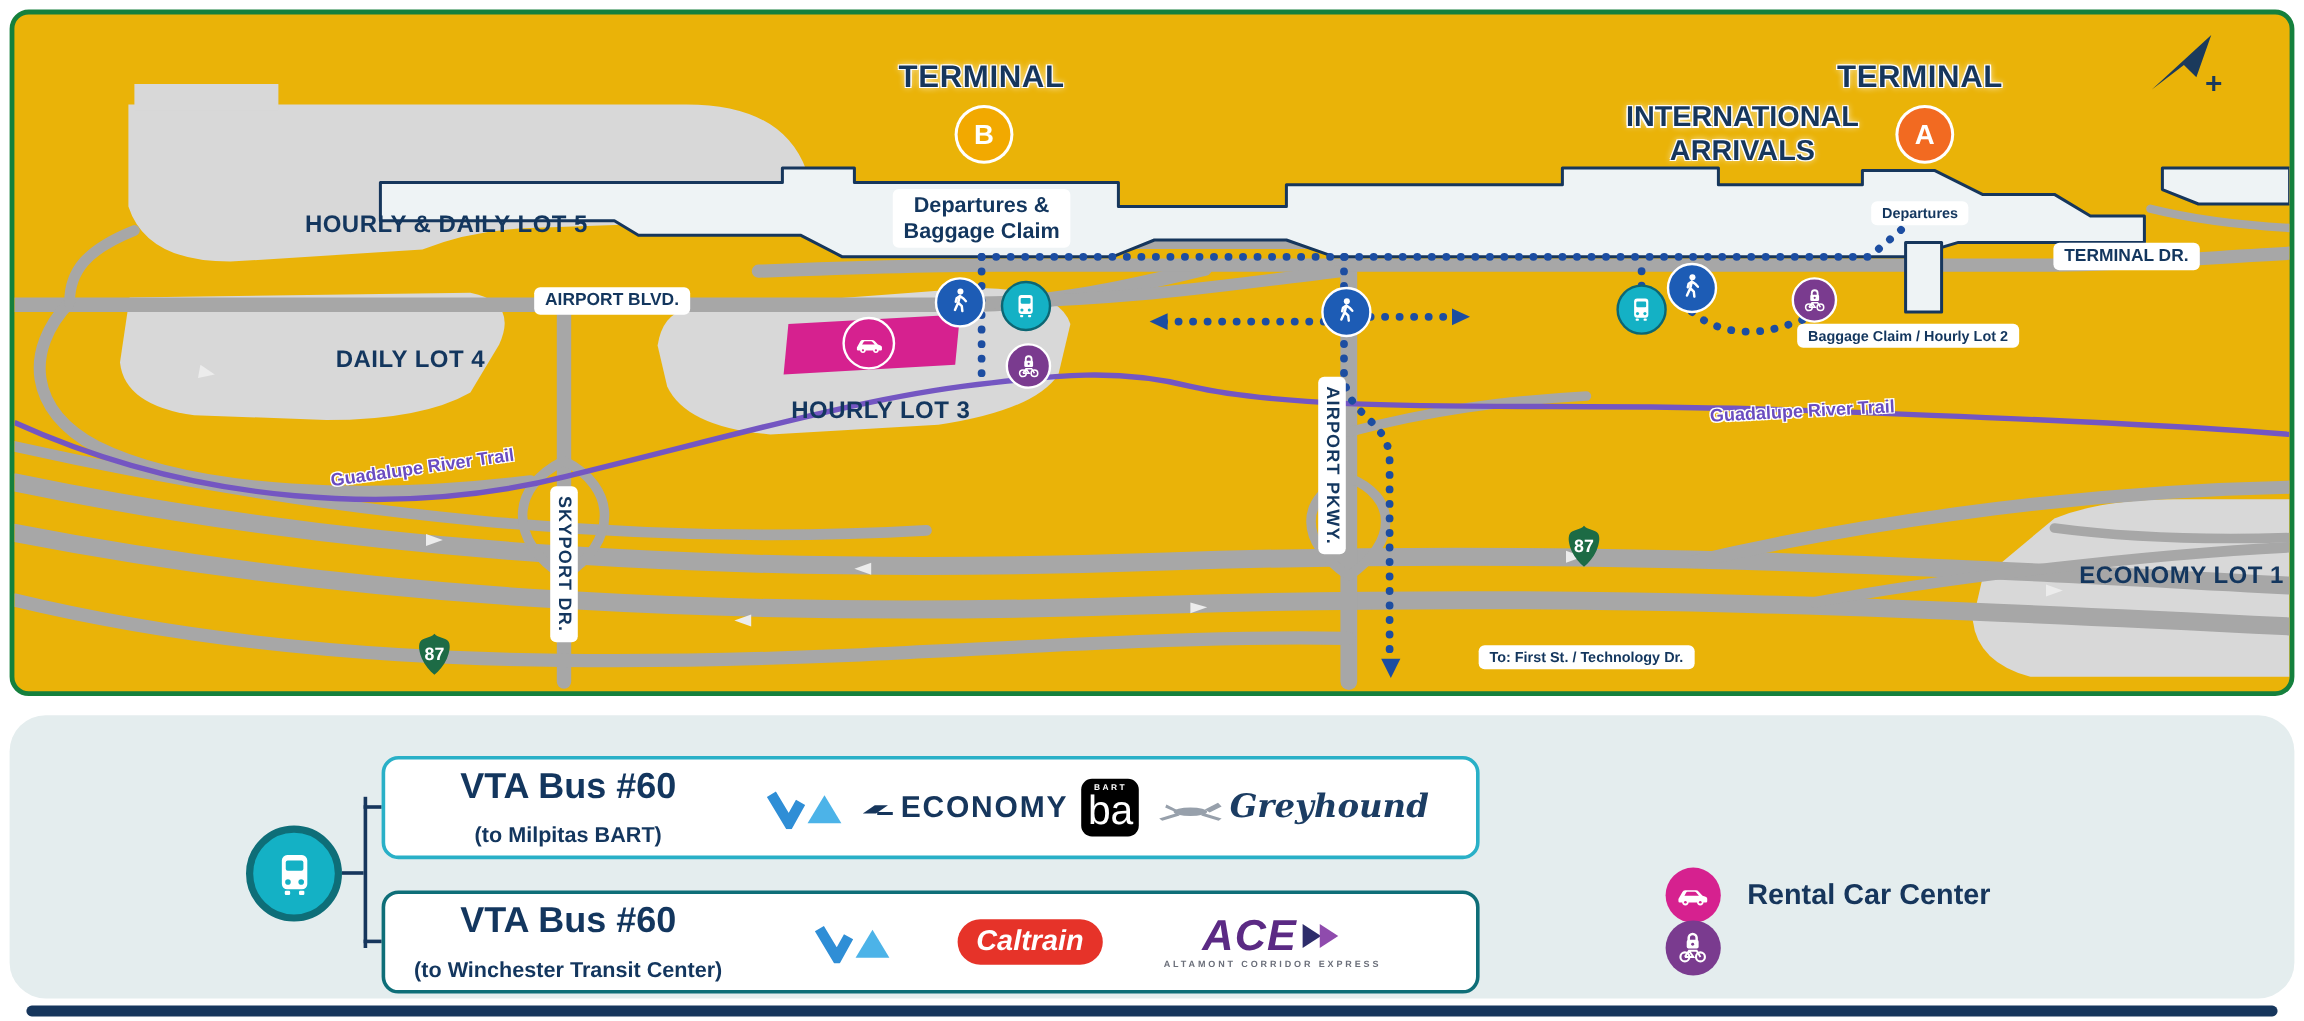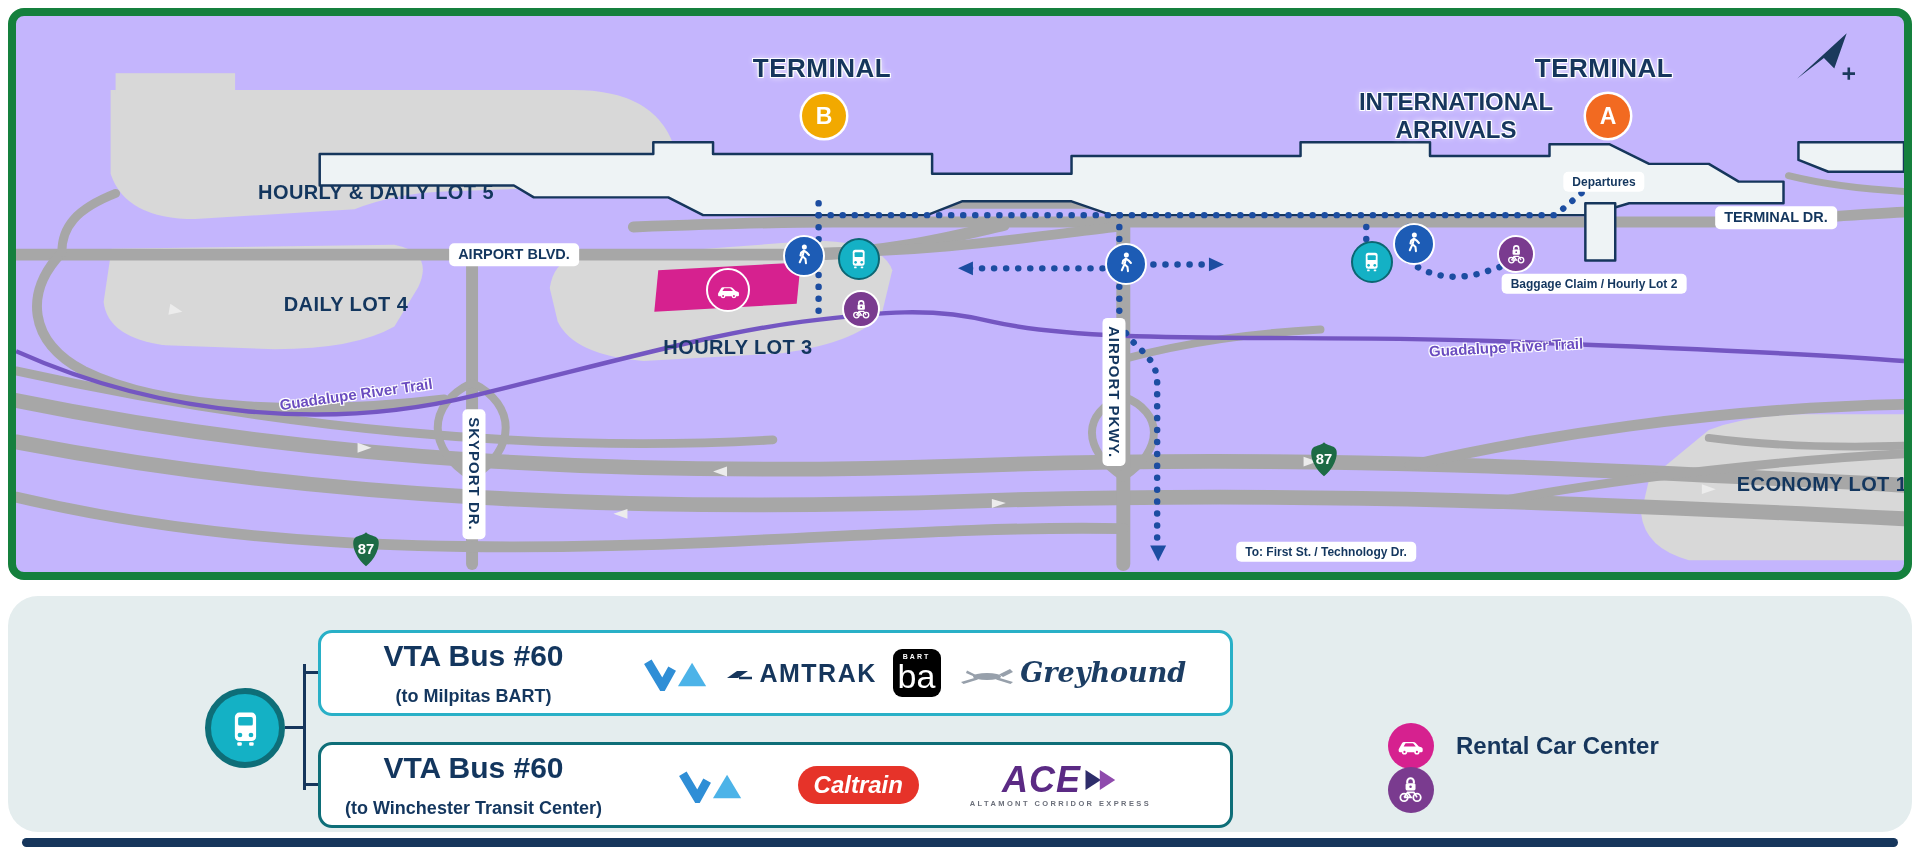--- a/index.html
+++ b/index.html
@@ -1,19 +1,19 @@
 <!DOCTYPE html>
 <html><head>
 <meta charset="utf-8">
 <style>
   html,body{margin:0;padding:0;width:1920px;height:851px;background:#ffffff;
     font-family:"Liberation Sans",sans-serif;overflow:hidden;position:relative}
   
   .map{position:absolute;left:8px;top:8px;width:1904px;height:572px;box-sizing:border-box;
-    background:#c4b5fd;border:8px solid #15803d;border-radius:16px;overflow:hidden}
+    background:#eab308;border:4px solid #15803d;border-radius:16px;overflow:hidden}
   .map svg.canvas{position:absolute;left:0;top:0;width:100%;height:100%}
   .ov{position:absolute;transform:translate(-50%,-50%);white-space:nowrap}
   .pre{white-space:pre-line;text-align:center}
   .term-label{font-size:26px;font-weight:800;color:#16365c;letter-spacing:.5px;
     text-shadow:-1px -1px 0 #fff,1px -1px 0 #fff,-1px 1px 0 #fff,1px 1px 0 #fff,0 0 6px #fff}
   .intl{font-size:24px;font-weight:800;color:#16365c;line-height:1.15;
     text-shadow:-1px -1px 0 #fff,1px -1px 0 #fff,-1px 1px 0 #fff,1px 1px 0 #fff,0 0 6px #fff}
   .lotlabel{font-size:20px;font-weight:700;color:#13365e;letter-spacing:.4px}
   .pill{background:#fff;color:#13365e;font-weight:700;border-radius:5px;padding:3px 9px;line-height:1.2}
   .pill.sm{font-size:14.5px}.pill.md{font-size:12px}.pill.lg{font-size:18px}
@@ -192,20 +192,22 @@
     </div>
 
   <div class="ov term-label" style="left:1588px;top:52px">TERMINAL</div>
   <div class="ov marker a" style="left:1592px;top:100px">
       <span>A</span>
     </div>
 
   <div class="ov intl pre" style="left:1440px;top:100px">INTERNATIONAL
 ARRIVALS</div>
 
+  <div class="ov pill lg pre" style="left:806px;top:170px">Departures &amp;
+Baggage Claim</div>
   <div class="ov pill md" style="left:1588px;top:166px">Departures</div>
   <div class="ov pill sm" style="left:1760px;top:202px">TERMINAL DR.</div>
 
   <div class="ov lotlabel" style="left:360px;top:176px">HOURLY &amp; DAILY LOT 5</div>
   <div class="ov pill sm" style="left:498px;top:239px">AIRPORT BLVD.</div>
   <div class="ov lotlabel" style="left:330px;top:288px">DAILY LOT 4</div>
   <div class="ov lotlabel" style="left:722px;top:331px">HOURLY LOT 3</div>
   <div class="ov lotlabel" style="left:1806px;top:468px">ECONOMY LOT 1</div>
 
   <div class="ov cic ic-rental" style="left:712px;top:274px">
@@ -295,21 +297,21 @@
     </div>
     <div class="bb-logos">
       <svg class="lg-vta" aria-label="VTA">
           <use href="#g-vta"></use>
         </svg>
       <div class="lg-amtrak" aria-label="Amtrak">
         <svg viewBox="0 0 26 16">
             <path d="M0 13 h11 l10 -7 h-11 Z" fill="#16365c"></path>
             <path d="M12 13 h13" stroke="#16365c" stroke-width="2.5"></path>
           </svg>
-        <span>AMTRAK</span>
+        <span>ECONOMY</span>
       </div>
       <div class="lg-bart" aria-label="BART">
         <span class="bart-sm">BART</span>
         <span class="bart-lg">ba</span>
       </div>
       <div class="lg-grey" aria-label="Greyhound">
         <svg viewBox="0 0 64 18">
           <g fill="#97a0ab">
             <ellipse cx="31" cy="8.5" rx="14" ry="3.6"></ellipse>
             <path d="M43 6.5 L54 1 L57 4 L47 9 Z"></path>

